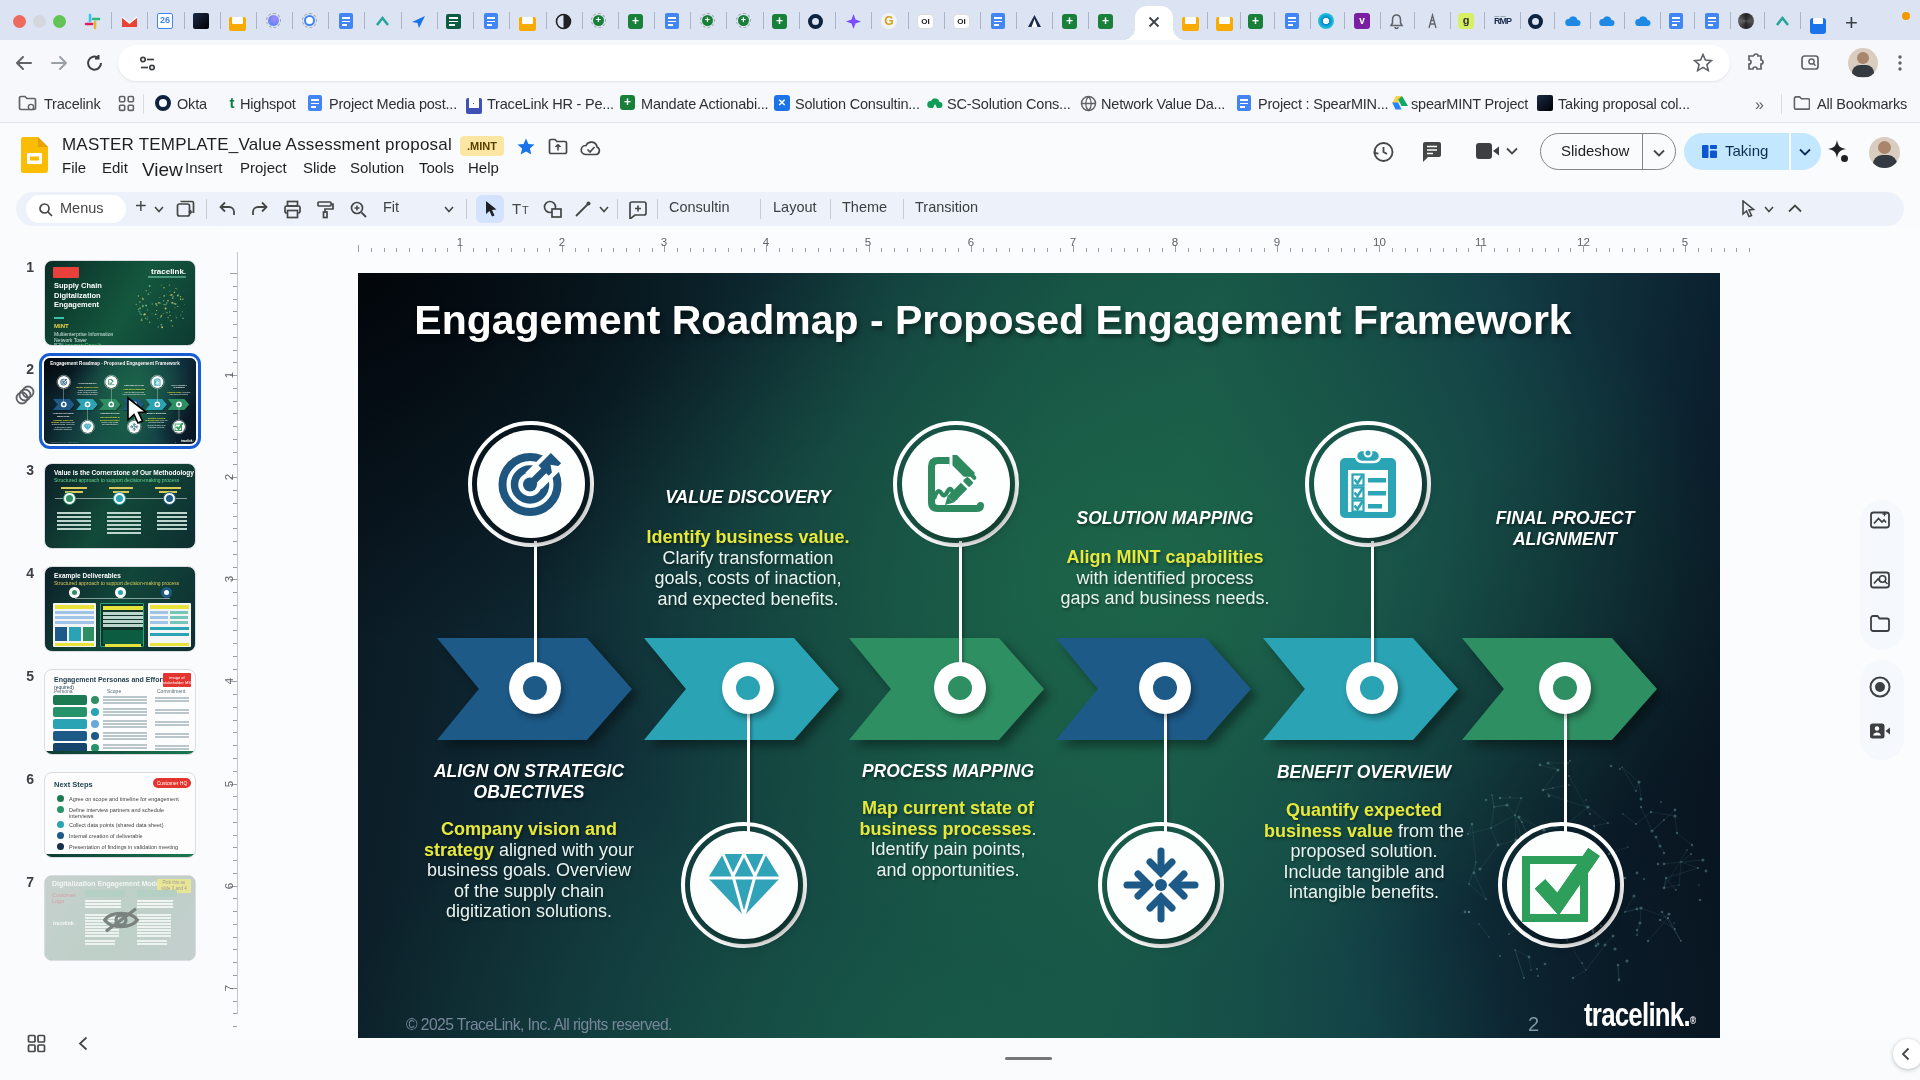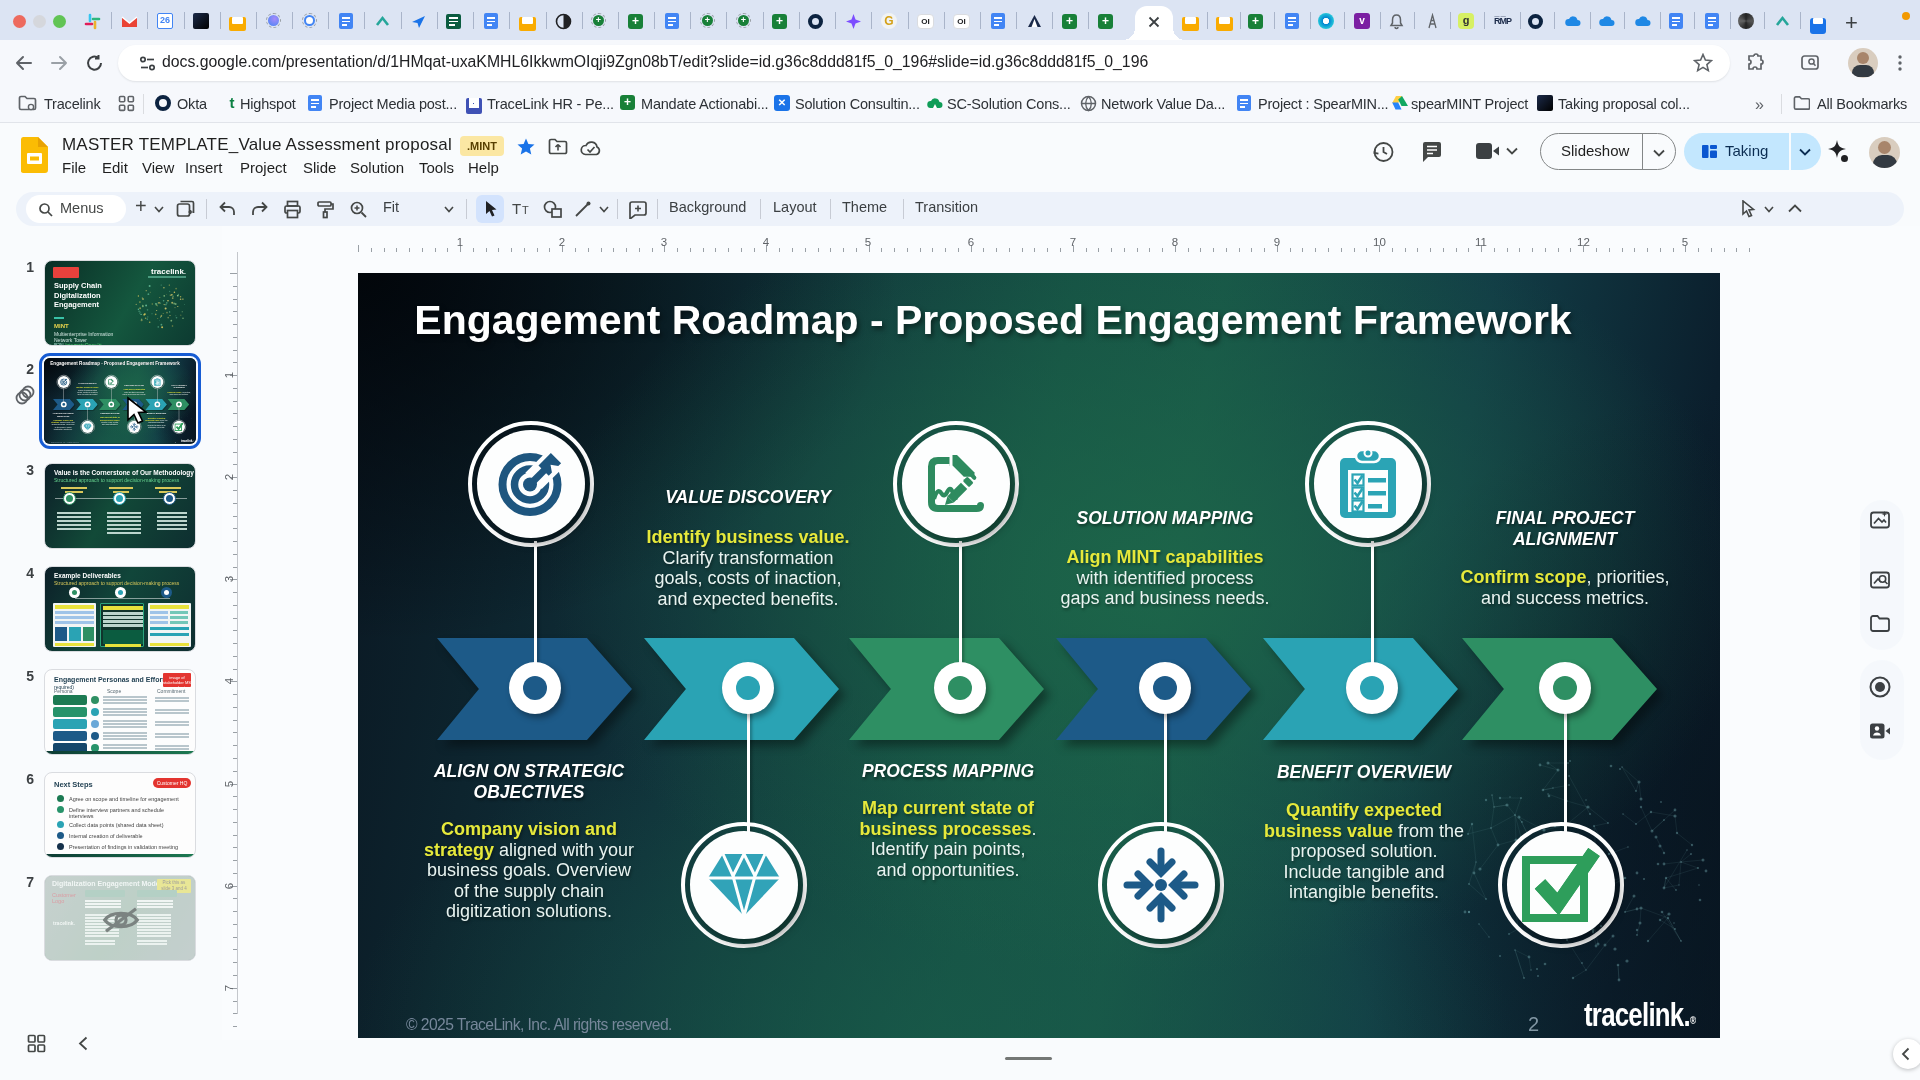--- a/index.html
+++ b/index.html
@@ -358,21 +358,20 @@
       </svg>
 <div id="urlpill">
   <svg class="abs" style="left:20px;top:9px" width="19" height="19" viewBox="0 0 19 19">
           <g stroke="#3c4043" stroke-width="1.7" fill="none">
             <circle cx="5" cy="5.5" r="2.2"></circle>
             <path d="M9 5.5 L16 5.5"></path>
             <circle cx="14" cy="13.5" r="2.2"></circle>
             <path d="M3 13.5 L10 13.5"></path>
           </g>
         </svg>
-  <div class="abs" style="left:44px;top:8px;font-size:15.8px;color:#202124;letter-spacing:0px">docs.google.com/presentation/d/1HMqat-uxaKMHL6IkkwmOIqji9Zgn08bT/edit?slide=id.g36c8ddd81f5_0_196#slide=id.g36c8ddd81f5_0_196</div>
   <svg class="abs" style="left:1575px;top:8px" width="20" height="20" viewBox="0 0 20 20">
           <path d="M10 1.5 L12.4 7 L18.5 7.6 L13.9 11.6 L15.3 17.6 L10 14.4 L4.7 17.6 L6.1 11.6 L1.5 7.6 L7.6 7 Z" fill="none" stroke="#5f6368" stroke-width="1.6"></path>
         </svg>
 </div>
 <svg class="abs" style="left:1746px;top:13px" width="20" height="20" viewBox="0 0 20 20">
         <path d="M8 3 A2 2 0 0 1 12 3 L15 3 L15 7 A2 2 0 0 1 15 11 L15 16 L11 16 A2 2 0 0 0 7 16 L3 16 L3 11 A2 2 0 0 0 3 7 L3 3 L8 3" fill="none" stroke="#5f6368" stroke-width="1.7"></path>
       </svg>
 <svg class="abs" style="left:1800px;top:13px" width="20" height="20" viewBox="0 0 20 20">
         <rect x="2" y="3" width="16" height="13" rx="2.5" fill="none" stroke="#5f6368" stroke-width="1.7"></rect>
         <circle cx="11.5" cy="8.5" r="2.6" fill="none" stroke="#5f6368" stroke-width="1.5"></circle>
@@ -539,21 +538,21 @@
         <circle cx="20.5" cy="19.5" r="3.5" fill="#202124"></circle>
         <path d="M20.5 16.5 C21 18.5 21.7 19.1 23.5 19.5 C21.7 19.9 21 20.5 20.5 22.5 C20 20.5 19.3 19.9 17.5 19.5 C19.3 19.1 20 18.5 20.5 16.5 Z" fill="#fff" opacity="0"></path>
       </svg>
 <div class="abs" style="left:1869px;top:137px;width:31px;height:31px;border-radius:50%;background:#d9cdbf;overflow:hidden">
         <div style="width:13px;height:13px;border-radius:50%;background:#a8856b;margin:4px auto 0"></div>
         <div style="width:24px;height:13px;border-radius:9px 9px 0 0;background:#333a42;margin:1px auto 0"></div>
       </div>
 <div id="menurow" style="top:159px;left:0">
         <div class="abs" style="left:62px;top:0px;font-size:15px;color:#1f1f1f">File</div>
         <div class="abs" style="left:102px;top:0px;font-size:15px;color:#1f1f1f">Edit</div>
-        <div class="abs" style="left:142px;top:0px;font-size:15px;color:#1f1f1f">View</div>
+        <div class="abs" style="left:142px;top:0px;font-size:19px;color:#1f1f1f">View</div>
         <div class="abs" style="left:185px;top:0px;font-size:15px;color:#1f1f1f">Insert</div>
         <div class="abs" style="left:240px;top:0px;font-size:15px;color:#1f1f1f">Project</div>
         <div class="abs" style="left:303px;top:0px;font-size:15px;color:#1f1f1f">Slide</div>
         <div class="abs" style="left:350px;top:0px;font-size:15px;color:#1f1f1f">Solution</div>
         <div class="abs" style="left:419px;top:0px;font-size:15px;color:#1f1f1f">Tools</div>
         <div class="abs" style="left:468px;top:0px;font-size:15px;color:#1f1f1f">Help</div>
       </div>
     <div id="toolbar">
 <div id="menuspill">
           <svg class="abs" style="left:12px;top:7px" width="15" height="15" viewBox="0 0 15 15">
@@ -620,21 +619,21 @@
         </svg>
 <svg class="abs" style="left:583px;top:14px" width="10" height="7" viewBox="0 0 10 7">
           <path d="M1 1 L5 5.5 L9 1" stroke="#444746" stroke-width="1.6" fill="none"></path>
         </svg>
 <div class="tsep" style="left:601px"></div>
 <svg class="abs" style="left:612px;top:8px" width="20" height="19" viewBox="0 0 20 19">
           <path d="M2 4 A2 2 0 0 1 4 2 L16 2 A2 2 0 0 1 18 4 L18 13 A2 2 0 0 1 16 15 L7 15 L2 19 Z" fill="none" stroke="#444746" stroke-width="1.7"></path>
           <path d="M10 5.5 L10 11.5 M7 8.5 L13 8.5" stroke="#444746" stroke-width="1.6"></path>
         </svg>
 <div class="tsep" style="left:641px"></div>
-<div class="tbtxt" style="left:653px">Background</div>
+<div class="tbtxt" style="left:653px">Consultin</div>
 <div class="tsep" style="left:744px"></div>
 <div class="tbtxt" style="left:757px">Layout</div>
 <div class="tsep" style="left:814px"></div>
 <div class="tbtxt" style="left:826px">Theme</div>
 <div class="tsep" style="left:887px"></div>
 <div class="tbtxt" style="left:899px">Transition</div>
 <svg class="abs" style="left:1725px;top:8px" width="16" height="18" viewBox="0 0 16 18">
           <path d="M2 1 L2 14 L5.5 11 L8 16.5 L10.5 15.5 L8 10 L12.5 9.5 Z" fill="none" stroke="#444746" stroke-width="1.6"></path>
         </svg>
 <svg class="abs" style="left:1748px;top:14px" width="10" height="7" viewBox="0 0 10 7">
@@ -1985,21 +1984,20 @@
 <path d="M20 38 L38 58 L74 6" fill="none" stroke="#2e9e5b" stroke-width="14"></path>
 </svg>
               </div>
             </div>
 
 <div class="coltitle" style="left:270px;top:214px;width:240px">VALUE DISCOVERY</div>
 <div class="colbody" style="left:250px;top:254px;width:280px"><span class="yel">Identify business value.</span><br>Clarify transformation<br>goals, costs of inaction,<br>and expected benefits.</div>
 <div class="coltitle" style="left:687px;top:235px;width:240px">SOLUTION MAPPING</div>
 <div class="colbody" style="left:667px;top:274px;width:280px"><span class="yel">Align MINT capabilities</span><br>with identified process<br>gaps and business needs.</div>
 <div class="coltitle" style="left:1087px;top:235px;width:240px">FINAL PROJECT<br>ALIGNMENT</div>
-<div class="colbody" style="left:1067px;top:294px;width:280px"><span class="yel">Confirm scope</span>, priorities,<br>and success metrics.</div>
 <div class="coltitle" style="left:51px;top:488px;width:240px">ALIGN ON STRATEGIC<br>OBJECTIVES</div>
 <div class="colbody" style="left:31px;top:546px;width:280px"><span class="yel">Company vision and<br>strategy</span> aligned with your<br>business goals. Overview<br>of the supply chain<br>digitization solutions.</div>
 <div class="coltitle" style="left:470px;top:488px;width:240px">PROCESS MAPPING</div>
 <div class="colbody" style="left:450px;top:525px;width:280px"><span class="yel">Map current state of<br>business processes</span>.<br>Identify pain points,<br>and opportunities.</div>
 <div class="coltitle" style="left:886px;top:489px;width:240px">BENEFIT OVERVIEW</div>
 <div class="colbody" style="left:866px;top:527px;width:280px"><span class="yel">Quantify expected<br>business value</span> from the<br>proposed solution.<br>Include tangible and<br>intangible benefits.</div>
 
 <div id="footercopy">© 2025 TraceLink, Inc. All rights reserved.</div>
 <div id="pagenum">2</div>
 <div id="tlogo">tracelink.<span style="font-size:11px;letter-spacing:0;vertical-align:2px">®</span></div>

